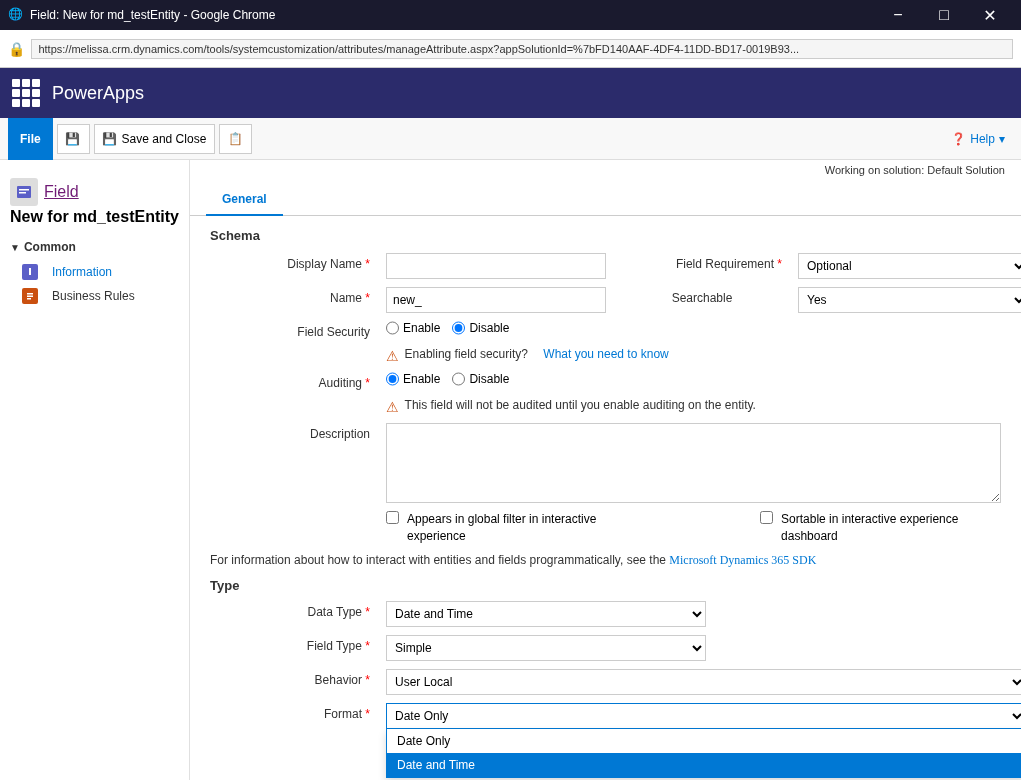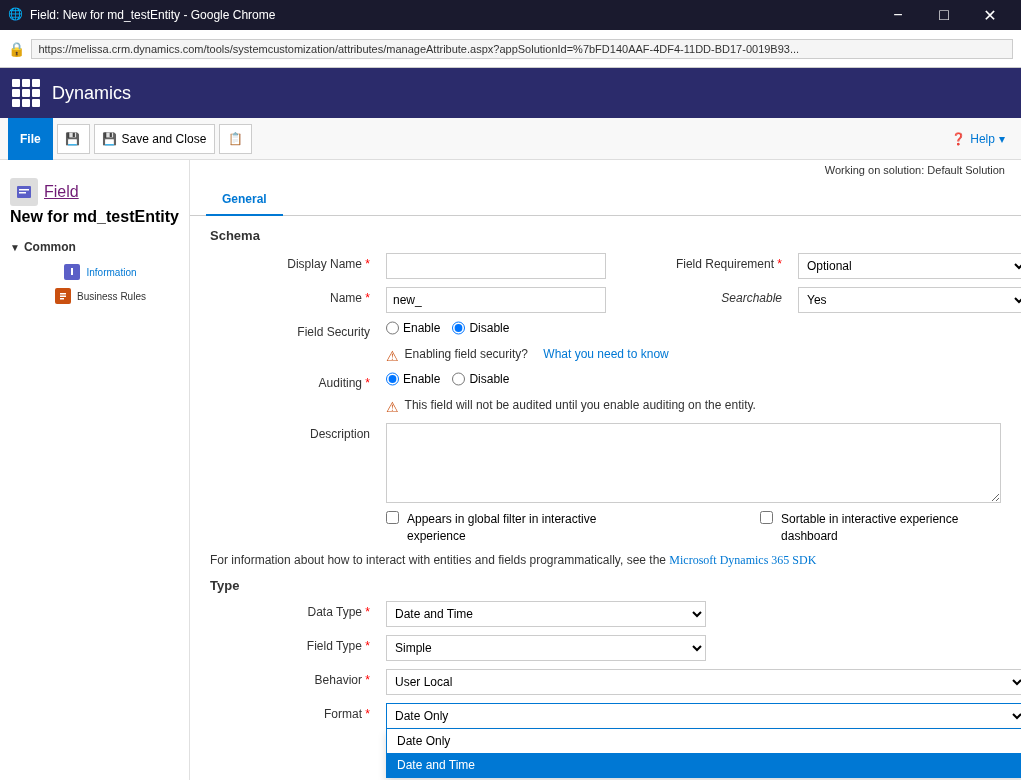--- a/index.html
+++ b/index.html
@@ -104,24 +104,23 @@
       width: 28px; height: 28px; background: #ddd; border-radius: 3px;
       display: flex; align-items: center; justify-content: center; font-size: 14px;
     }
     .sidebar-section-header {
       display: flex; align-items: center; gap: 4px;
       padding: 6px 10px; font-size: 12px; font-weight: 600; color: #333;
       cursor: pointer;
     }
     .triangle { font-size: 10px; color: #333; }
     .sidebar-item {
-      display: flex; align-items: center; gap: 6px;
-      padding: 4px 10px 4px 22px; font-size: 10px; color: #333;
+      display: flex; align-items: center; gap: 14px;
+      padding: 4px 10px 4px 22px; font-size: 12px; color: #333;
       cursor: pointer;
-      justify-content: center;
     }
     .sidebar-item.active { color: #0078d4; }
     .sidebar-icon { width: 16px; height: 16px; background: #5b5fc7; border-radius: 2px; display: flex; align-items: center; justify-content: center; }
     .sidebar-icon.orange { background: #ca5010; }
 
     
     .content {
       flex: 1;
       overflow-y: auto;
       position: relative;
@@ -233,21 +232,21 @@
     <div class="waffle-dot"></div>
       <div class="waffle-dot"></div>
       <div class="waffle-dot"></div>
     <div class="waffle-dot"></div>
       <div class="waffle-dot"></div>
       <div class="waffle-dot"></div>
     <div class="waffle-dot"></div>
       <div class="waffle-dot"></div>
       <div class="waffle-dot"></div>
   </div>
-  <span class="app-name">Dynamics</span>
+  <span class="app-name">PowerApps</span>
 </div>
 
 <div class="toolbar">
   <button class="tab-file">File</button>
   <button class="toolbar-btn">
     <span>💾</span>
   </button>
   <button class="toolbar-btn">
     <span>💾</span>
     <span>Save and Close</span>
@@ -344,21 +343,21 @@
       </div>
 
       <div class="form-row">
         <div class="form-label">
           <span>Name</span>
           <span class="required-star">*</span>
         </div>
         <div class="form-field">
           <input class="text-input" type="text" value="new_" style="">
         </div>
-        <div class="form-label" style="width:130px;text-align:right;font-style:italic;">
+        <div class="form-label" style="width:130px;text-align:center;">
           <span>Searchable</span>
         </div>
         <div class="form-field">
           <select class="select-input select-wide">
             <option selected="">Yes</option>
             <option>No</option>
           </select>
         </div>
       </div>
 

